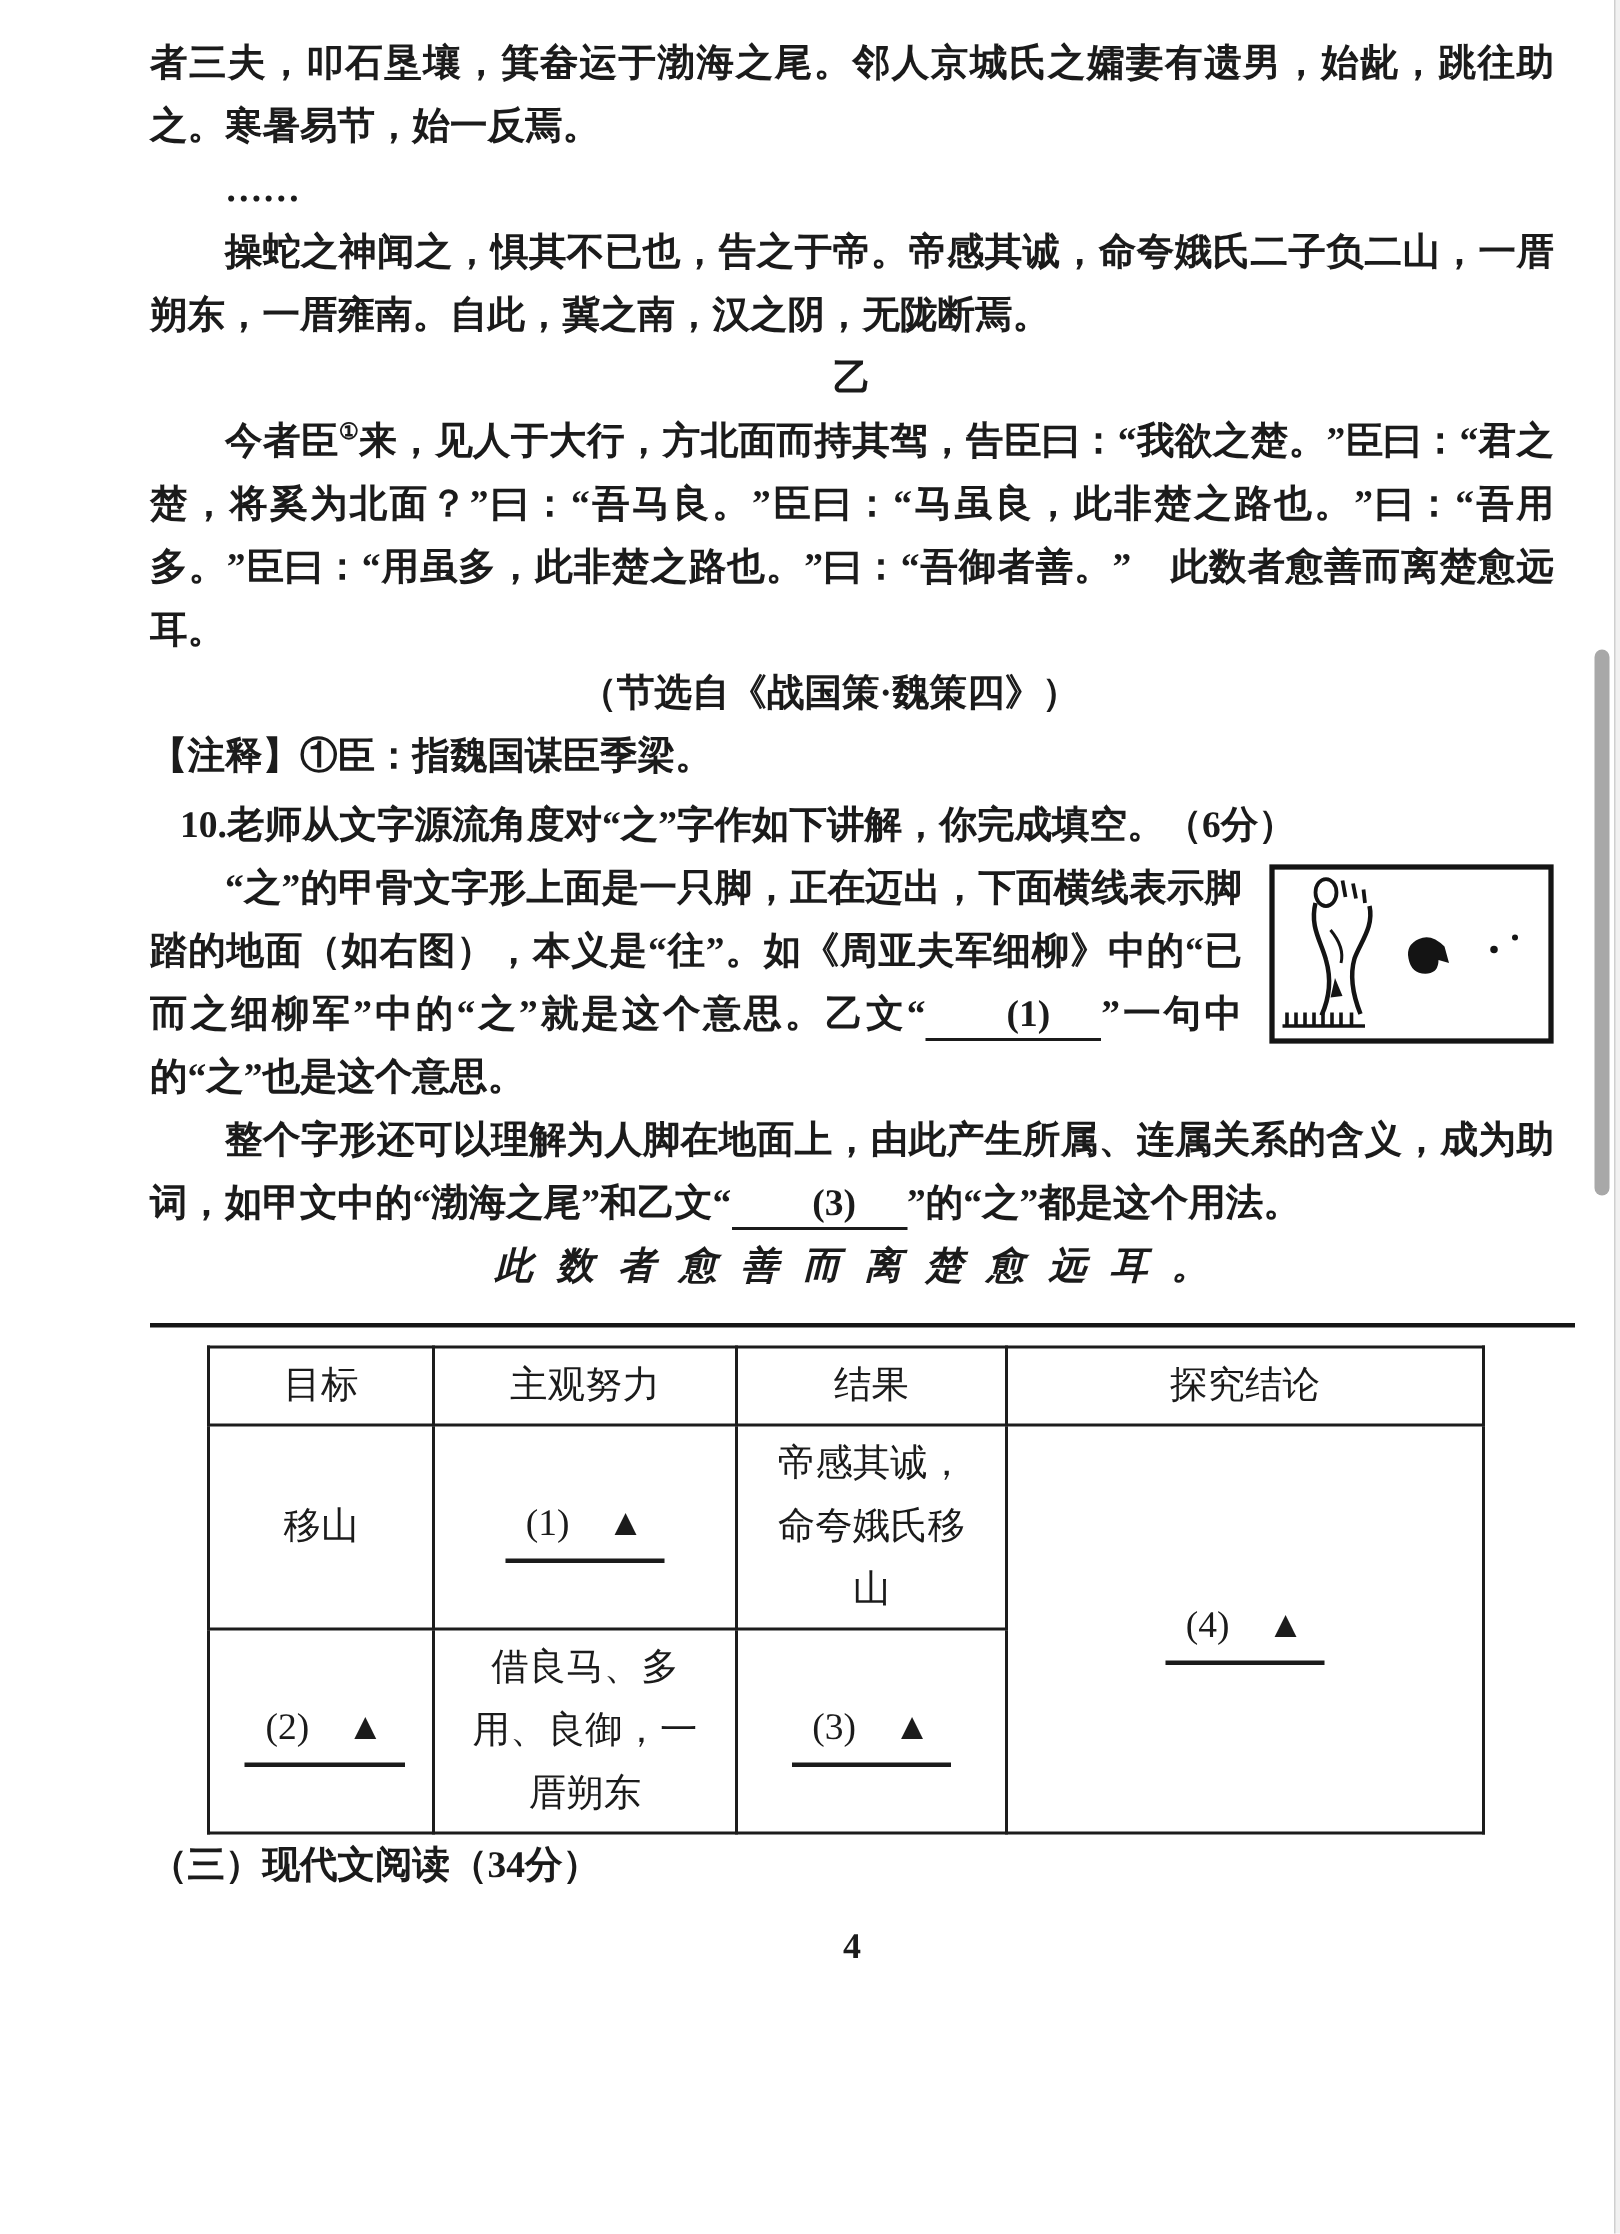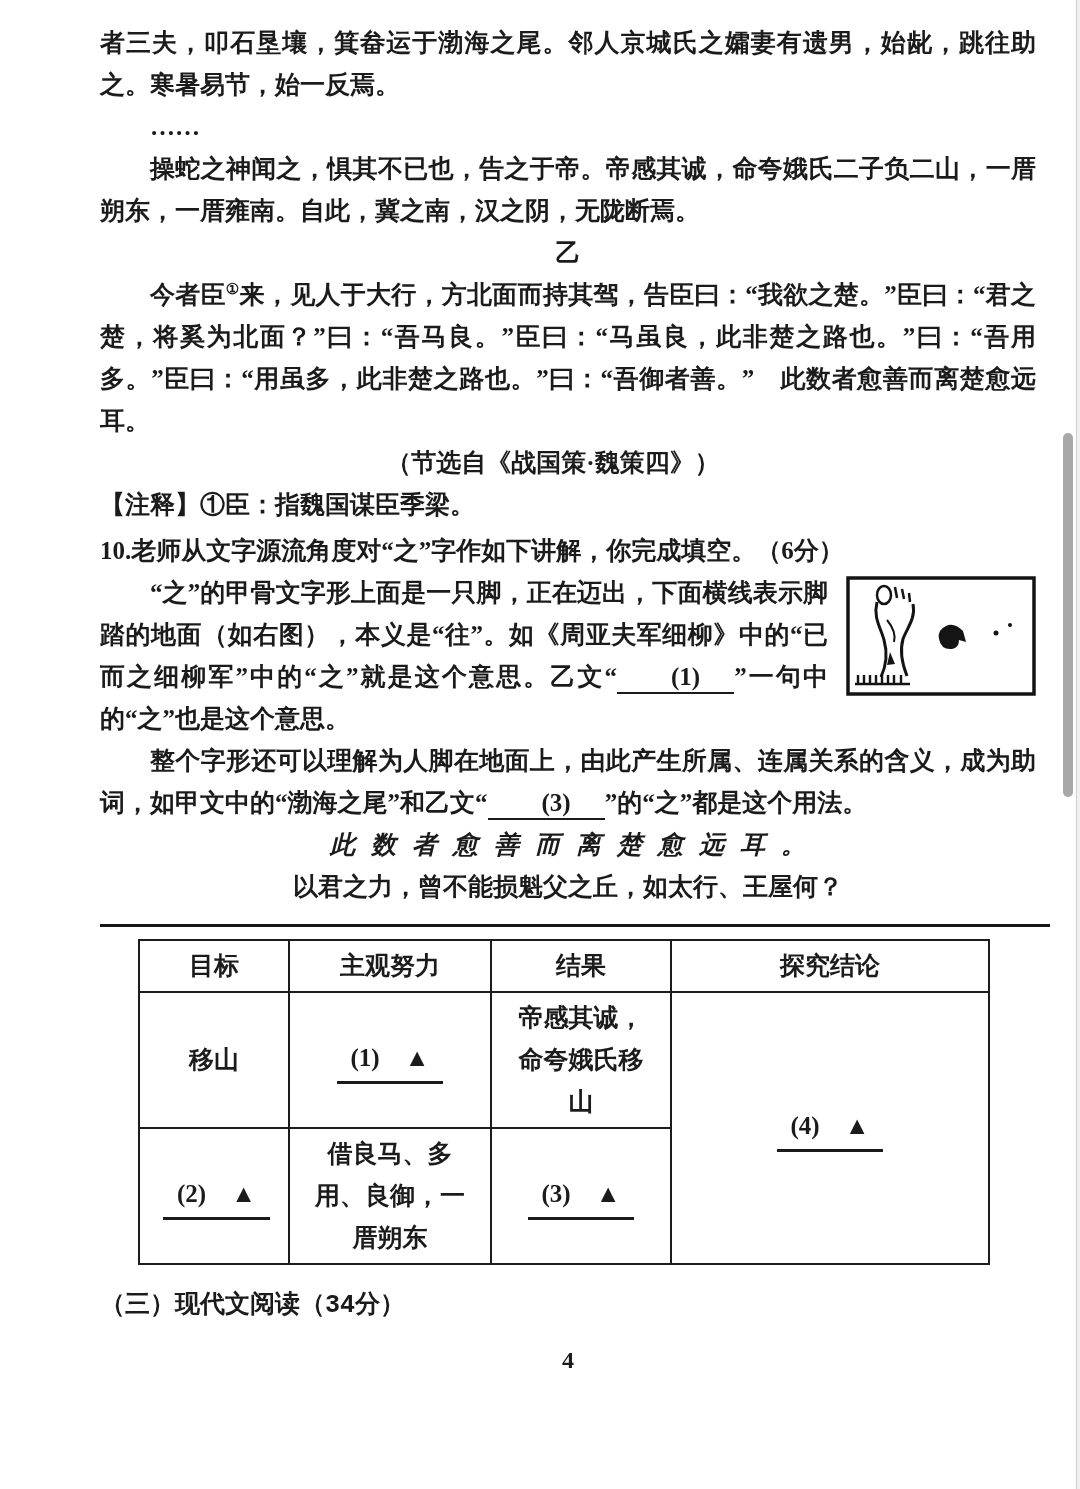--- a/index.html
+++ b/index.html
@@ -15,21 +15,21 @@
   .page{
     position:relative;
     padding:22px 44px 0 100px;
     font-size:25px;
     line-height:42px;
   }
   p{margin:0;text-align:justify;}
   .indent{text-indent:2em;}
   .center{text-align:center;}
   .right-align{text-align:center;padding-right:30px;}
-  .mt4{margin-top:4px;}
+  .mt4{margin-top:4px;margin-left:20px;}
   sup{font-size:60%;vertical-align:super;line-height:0;}
   .blank-inline{
     display:inline-block;
     border-bottom:2px solid #1b1b1b;
     padding:0 34px 0 4px;
     line-height:1.15;
   }
   .spaced{letter-spacing:16px;padding-left:16px;font-style:italic;}
   .divider{
     border:none;
@@ -48,31 +48,31 @@
   table.q13{
     border-collapse:collapse;
     table-layout:fixed;
     width:850px;
     margin:8px 0 0 38px;
     text-align:center;
   }
   table.q13 th, table.q13 td{
     border:2.5px solid #1c1c1c;
     padding:4px 23px;
-    font-weight:700;
+    font-weight:400;
   }
   table.q13 th{height:42px;}
   table.q13 td{height:86px;}
   .blank-cell{
     display:inline-block;
     border-bottom:3px solid #1b1b1b;
     padding:0 14px 2px 14px;
     white-space:nowrap;
   }
-  .section3{margin-top:20px;font-family:Liberation Mono, monospace;}
+  .section3{margin-top:0;}
   .pagenum{text-align:center;margin-top:12px;font-size:24px;}
   
   .viewer-edge{
     position:absolute;right:0;top:0;
     width:3px;height:100%;
     background:#f1f1f1;
     border-left:1px solid #cfcfcf;
   }
   .scroll-thumb{
     position:absolute;
@@ -137,21 +137,20 @@
 
     <p class="indent"><span>“之”的甲骨文字形上面是一只脚，正在迈出，下面横线表示脚踏的地面（如右图），本义是“往”。如《周亚夫军细柳》中的“已而之细柳军”中的“之”就是这个意思。乙文“</span><span class="blank-inline">(1)</span><span>”一句中的“之”也是这个意思。</span></p>
 
 
     <p class="indent"><span>整个字形还可以理解为人脚在地面上，由此产生所属、连属关系的含义，成为助词，如甲文中的“渤海之尾”和乙文“</span><span class="blank-inline">(3)</span><span>”的“之”都是这个用法。</span></p>
     <div class="clear"></div>
   </div>
 
   <p class="center spaced">此数者愈善而离楚愈远耳。</p>
 
-  <p class="center">以君之力，曾不能损魁父之丘，如太行、王屋何？</p>
 
   <hr class="divider">
 
 
   <table class="q13">
     <colgroup>
       <col style="width:150px">
         <col style="width:202px">
         <col style="width:180px">
         <col style="width:318px">

